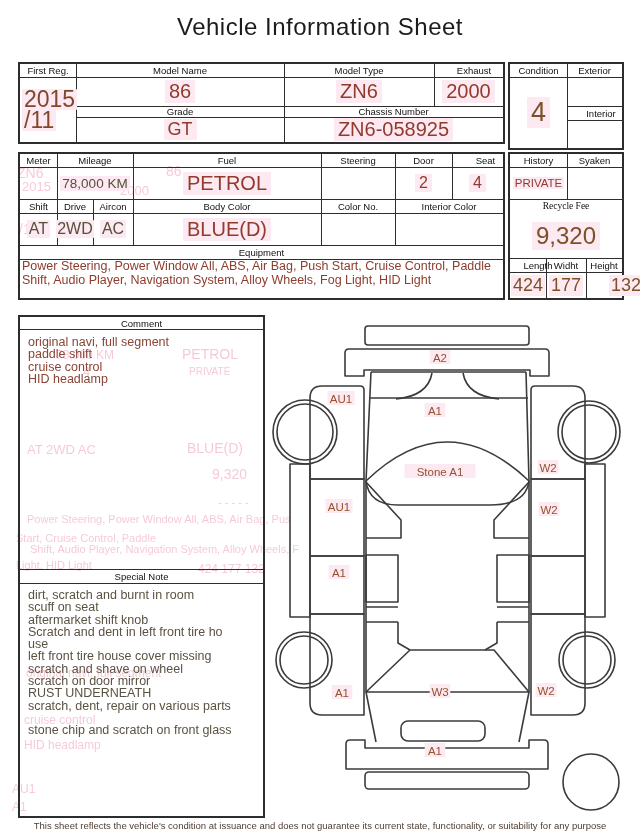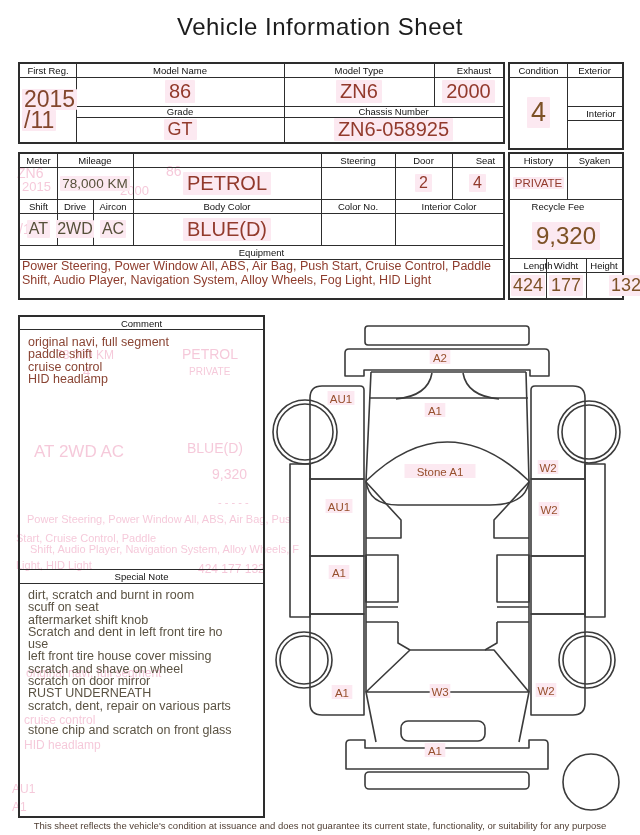--- a/index.html
+++ b/index.html
@@ -36,21 +36,21 @@
 <div id="ghost-layer" class="abs" style="left:0;top:0;width:640px;height:835px;z-index:0;">
     <span class="ghost" style="left: 17px; top: 165px; font-size: 14px;">ZN6</span>
     <span class="ghost" style="left: 22px; top: 179px; font-size: 13px;">2015</span>
     <span class="ghost" style="left: 166px; top: 163px; font-size: 14px;">86</span>
     <span class="ghost" style="left: 120px; top: 183px; font-size: 13px;">2000</span>
     <span class="ghost" style="left: 19px; top: 221px; font-size: 14px;">/11</span>
     <span class="ghost" style="left: 56px; top: 348px; font-size: 12px;">78,000 KM</span>
     <span class="ghost" style="left: 182px; top: 346px; font-size: 14px;">PETROL</span>
     <span class="ghost" style="left: 83px; top: 364px; font-size: 13px;">4</span>
     <span class="ghost" style="left: 189px; top: 366px; font-size: 10px;">PRIVATE</span>
-    <span class="ghost" style="left: 34px; top: 442px; font-size: 17px;">AT  2WD  AC</span>
+    <span class="ghost" style="left: 27px; top: 442px; font-size: 13px;">AT  2WD  AC</span>
     <span class="ghost" style="left: 187px; top: 440px; font-size: 14px;">BLUE(D)</span>
     <span class="ghost" style="left: 212px; top: 466px; font-size: 14px;">9,320</span>
     <span class="ghost" style="left: 218px; top: 496px; font-size: 11px;">- - - - -</span>
     <span class="ghost" style="left: 27px; top: 513px; font-size: 11px;">Power Steering, Power Window  All, ABS, Air Bag, Pus</span>
     <span class="ghost" style="left: 16px; top: 532px; font-size: 11px;">Start, Cruise Control, Paddle</span>
     <span class="ghost" style="left: 30px; top: 543px; font-size: 11px;">Shift, Audio Player, Navigation System, Alloy Wheels, F</span>
     <span class="ghost" style="left: 16px; top: 559px; font-size: 11px;">Light, HID Light</span>
     <span class="ghost" style="left: 198px; top: 562px; font-size: 12px;">424   177   132</span>
     <span class="ghost" style="left: 26px; top: 666px; font-size: 12px;">original navi, full segment</span>
     <span class="ghost" style="left: 24px; top: 713px; font-size: 12px;">cruise control</span>
@@ -124,20 +124,21 @@
   <div class="vline" style="left:432px;top:0;height:45px;"></div>
 
   <div class="vline" style="left:37px;top:45px;height:46px;"></div>
   <div class="vline" style="left:73px;top:45px;height:46px;"></div>
   <div class="vline" style="left:113px;top:45px;height:46px;"></div>
   <div class="vline" style="left:301px;top:45px;height:46px;"></div>
   <div class="vline" style="left:375px;top:45px;height:46px;"></div>
 
   <div class="hdr" style="left:0;top:0;width:37px;height:13px;">Meter</div>
   <div class="hdr" style="left:37px;top:0;width:76px;height:13px;">Mileage</div>
+  <div class="hdr" style="left:113px;top:0;width:188px;height:13px;">Fuel</div>
   <div class="hdr" style="left:301px;top:0;width:74px;height:13px;">Steering</div>
   <div class="hdr" style="left:375px;top:0;width:57px;height:13px;">Door</div>
   <div class="hdr" style="left:432px;top:0;width:51px;height:13px;padding-left:16px;">Seat</div>
 
   <div class="val olive" style="left:37px;top:13px;width:76px;height:32px;font-size:13.5px;">
       <span class="hl" style="padding:0 2px;">78,000 KM</span>
     </div>
   <div class="val red" style="left:113px;top:13px;width:188px;height:32px;font-size:20px;">
       <span class="hl">PETROL</span>
     </div>
@@ -180,21 +181,21 @@
   <div class="hline" style="left:0;top:118px;width:112px;"></div>
   <div class="vline" style="left:36px;top:104px;height:40px;"></div>
   <div class="vline" style="left:76px;top:104px;height:40px;"></div>
 
   <div class="hdr" style="left:0;top:0;width:57px;height:13px;">History</div>
   <div class="hdr" style="left:57px;top:0;width:55px;height:13px;">Syaken</div>
   <div class="val red" style="left:0;top:13px;width:57px;height:32px;font-size:11.5px;">
       <span class="hl" style="padding:0 2px;">PRIVATE</span>
     </div>
 
-  <div class="hdr" style="left:0;top:45px;width:96px;height:14px;">Recycle Fee</div>
+  <div class="hdr" style="left:8px;top:45px;width:96px;height:14px;font-family:Liberation Serif, serif;">Recycle Fee</div>
   <div class="val brown" style="left:0;top:59px;width:112px;height:45px;font-size:24px;">
       <span class="hl">9,320</span>
     </div>
 
   <div class="hdr" style="left:10px;top:104px;width:36px;height:14px;text-align:right;">Length</div>
   <div class="hdr" style="left:36px;top:104px;width:40px;height:14px;">Widht</div>
   <div class="hdr" style="left:76px;top:104px;width:36px;height:14px;">Height</div>
   <div class="val brown" style="left:0;top:118px;width:36px;height:26px;font-size:18px;">
       <span class="hl" style="padding:0 2px;">424</span>
     </div>

